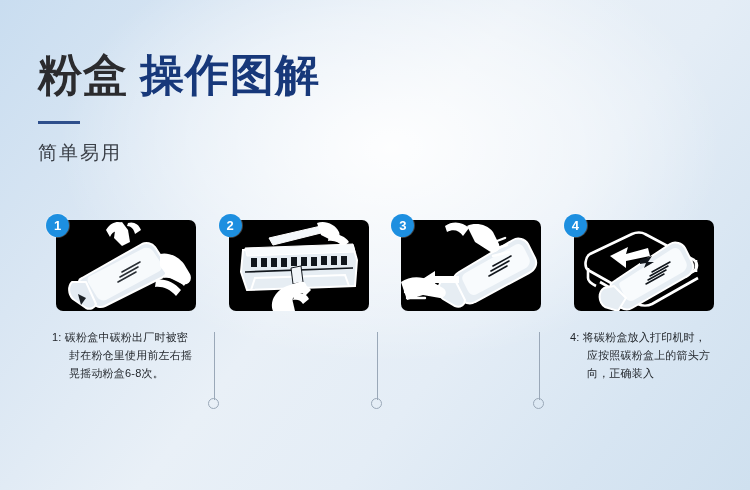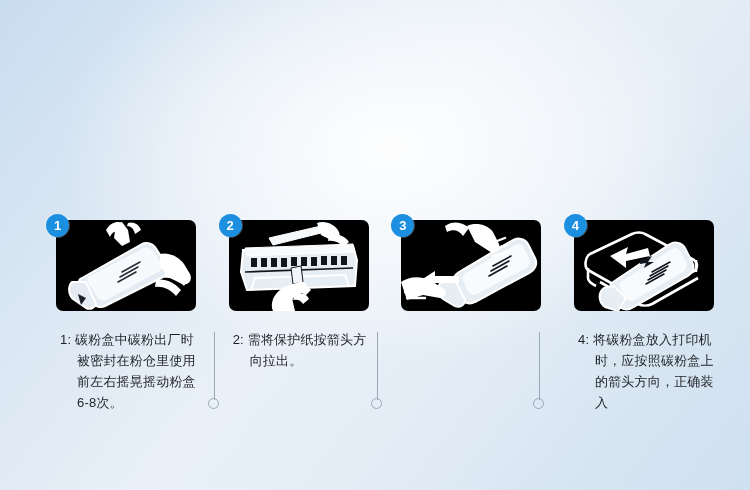--- a/index.html
+++ b/index.html
@@ -103,23 +103,23 @@
     color: #ffffff;
     font-size: 13px;
     font-weight: bold;
     line-height: 23px;
     text-align: center;
     z-index: 3;
     box-shadow: 0 0 0 1px rgba(255,255,255,0.25);
   }
   .caption {
     margin-top: 18px;
-    margin-left: 14px;
+    margin-left: 6px;
     width: 142px;
-    font-size: 13px;
+    font-size: 11px;
     line-height: 1.62;
     color: #1e2227;
     text-indent: 0;
     letter-spacing: 0.2px;
   }
   .caption .ctext {
     display: block;
     padding-left: 17px;
     text-indent: -17px;
   }
@@ -153,20 +153,25 @@
   }
   #pin-1 { left: 208px; }
   #pin-2 { left: 371px; }
   #pin-3 { left: 533px; }
 </style>
 </head>
 <body>
 
 <div id="page">
 
+  <div id="header">
+    <div class="title-line"><span class="title-dark">粉盒</span><span class="title-accent">操作图解</span></div>
+    <div id="title-rule"></div>
+    <div id="subtitle">简单易用</div>
+  </div>
 
   <div id="steps">
 
     <div class="step">
       <div class="panel-wrap">
         <div class="badge">1</div>
         <div class="panel">
           <svg viewBox="0 0 140 91">
             <g fill="#e9eef3" stroke="#e9eef3" stroke-width="1.4" stroke-linejoin="round">
 
@@ -232,23 +237,20 @@
 
             <path d="M62 48 L72 46 L74 62 L64 64 Z" fill="#f2f6fa" stroke="#11161c" stroke-width="1"></path>
 
             <path d="M44 91 C40 80 48 70 58 66 L70 62 C76 60 80 66 76 71 L64 78 L60 91 Z" fill="#ffffff"></path>
             <path d="M62 66 C70 62 78 64 82 70 L76 76 C72 70 66 70 60 73 Z" fill="#ffffff"></path>
             <path d="M66 74 C72 72 78 74 80 79 L74 84 C72 80 68 79 64 80 Z" fill="#ffffff"></path>
             <path d="M52 78 L62 74 L66 91 L50 91 Z" fill="#ffffff"></path>
           </svg>
         </div>
       </div>
-      <div class="caption">
-          <span class="ctext">2: 需将保护纸按箭头方向拉出。</span>
-        </div>
     </div>
 
     <div class="step">
       <div class="panel-wrap">
         <div class="badge">3</div>
         <div class="panel">
           <svg viewBox="0 0 140 91">
 
             <path d="M58 52 L112 20 C117 17 124 19 127 24 L134 38 C137 44 134 50 128 53 L74 82 C69 85 62 83 59 78 L53 64 C51 58 53 55 58 52 Z" fill="#e6edf3" stroke="#ffffff" stroke-width="2"></path>
             <path d="M66 52 L114 25 C117 23 121 24 123 28 L128 38 C130 42 128 46 125 48 L76 74 C73 76 69 75 67 71 L62 61 C60 57 62 54 66 52 Z" fill="#f8fbfd" stroke="none"></path>

